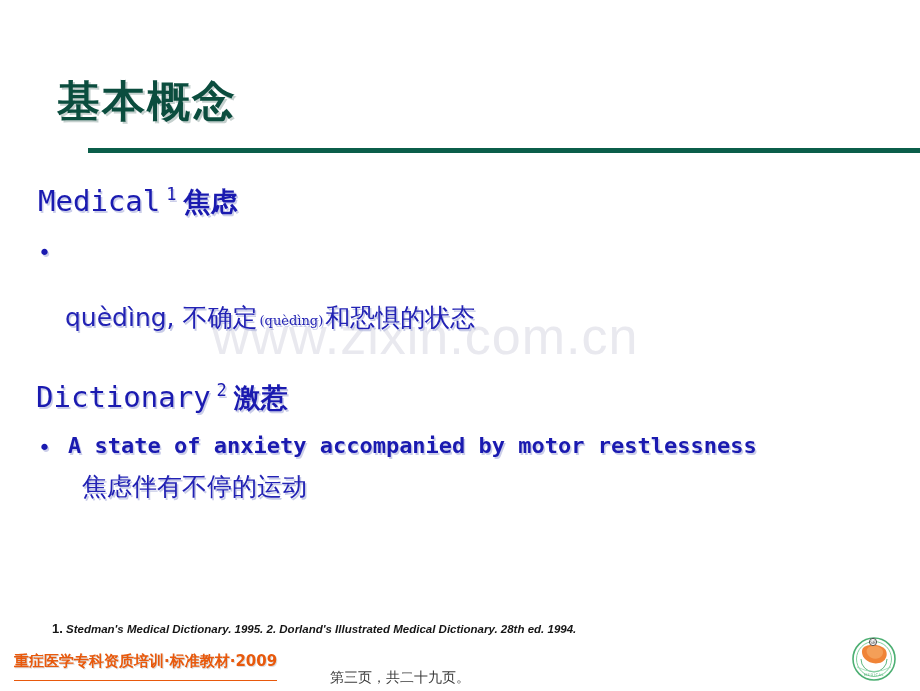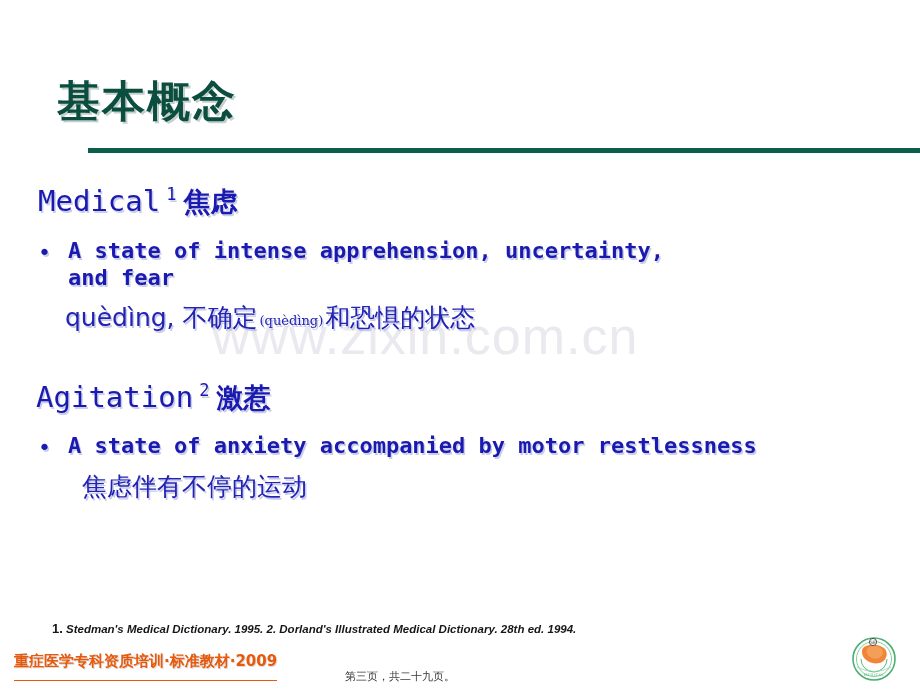--- a/index.html
+++ b/index.html
@@ -175,21 +175,21 @@
     z-index: 3;
   }
 
   .page-number {
     position: absolute;
     left: 0;
     top: 669px;
     width: 800px;
     text-align: center;
     font-family: "DejaVu Sans", sans-serif;
-    font-size: 11px;
+    font-size: 14px;
     color: #3a3a3a;
     z-index: 3;
   }
 
   
   .emblem {
     position: absolute;
     left: 849px;
     top: 636px;
     width: 50px;
@@ -208,30 +208,28 @@
   <div class="title-rule"></div>
 
   <div class="body-area">
 
     <div id="block-anxiety" class="term-heading">
       <span>Medical</span><span class="sup">1</span><span class="cn">焦虑</span>
     </div>
 
     <div id="anx-bullet" class="bullet-row">
       <div class="bullet-dot">•</div>
-      <div class="bullet-en">A state of intense apprehension, uncertainty,
-and fear</div>
     </div>
 
     <div id="anx-cn" class="cn-trans">
       <span>quèdìng, 不确定</span><span class="pinyin">(quèdìng)</span><span>和恐惧的状态</span>
     </div>
 
     <div id="block-agitation" class="term-heading">
-      <span>Agitation</span><span class="sup">2</span><span class="cn">激惹</span>
+      <span>Dictionary</span><span class="sup">2</span><span class="cn">激惹</span>
     </div>
 
     <div id="agi-bullet" class="bullet-row">
       <div class="bullet-dot">•</div>
       <div class="bullet-en">A state of anxiety accompanied by motor restlessness</div>
     </div>
 
     <div id="agi-cn" class="cn-trans">
       <span>焦虑伴有不停的运动</span>
     </div>

